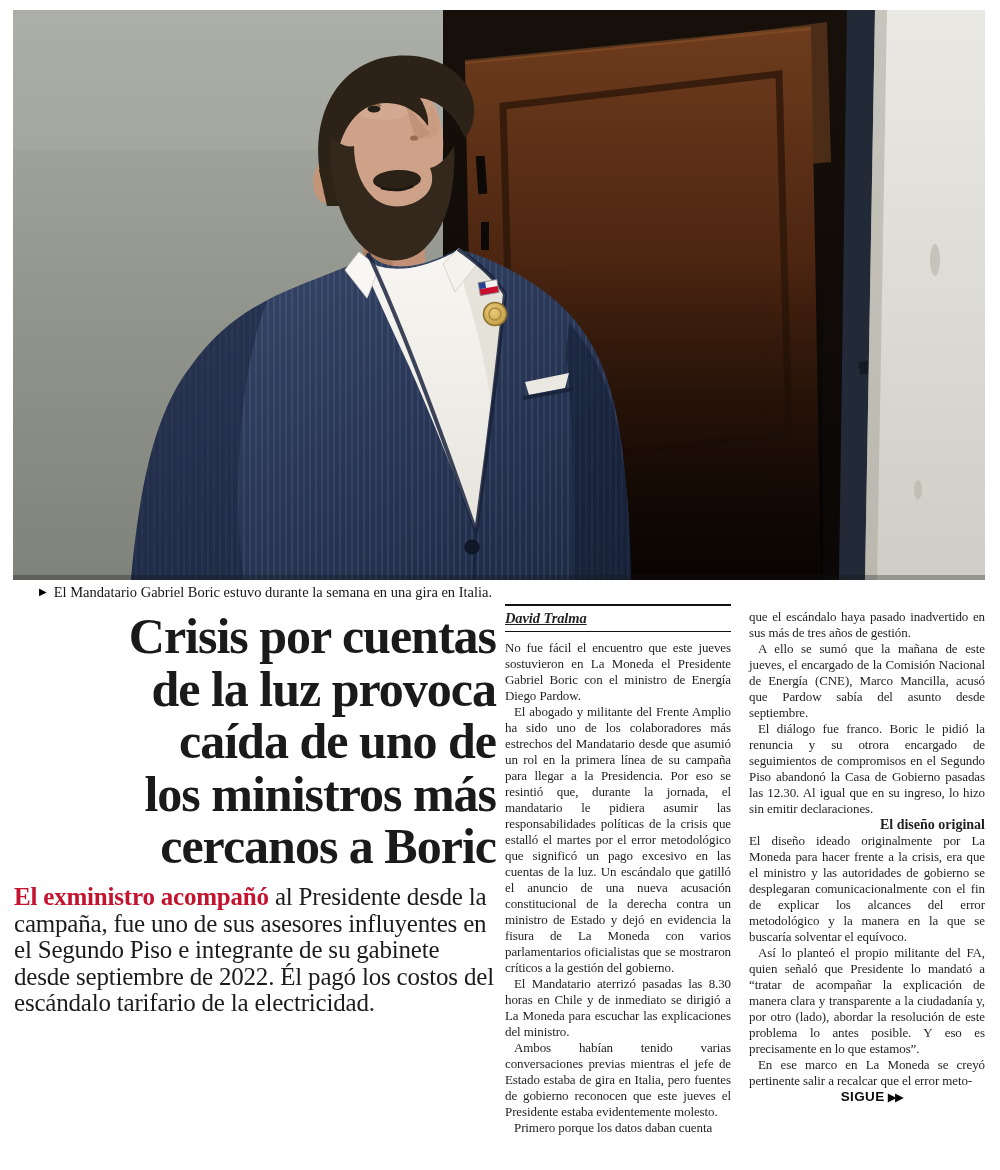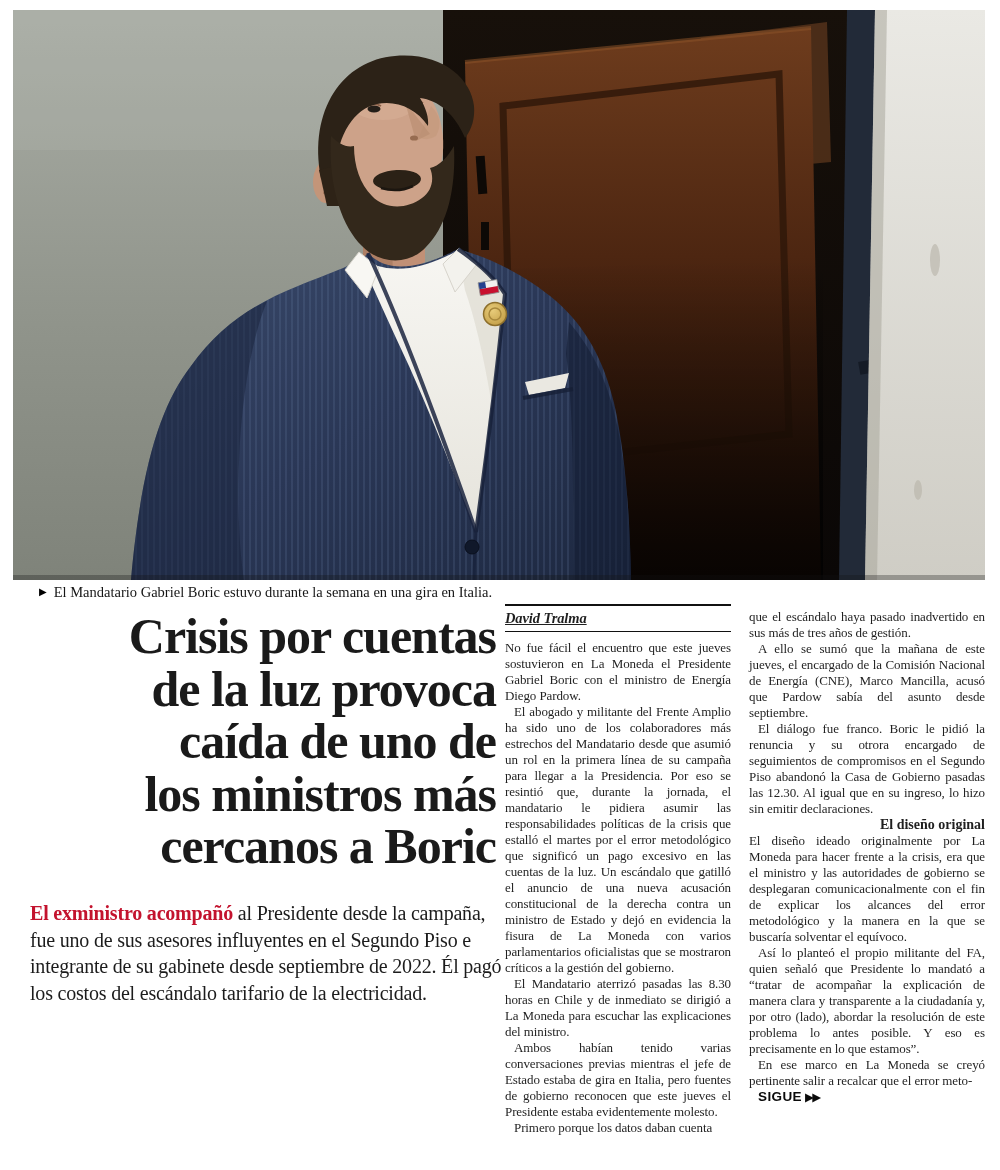--- a/index.html
+++ b/index.html
@@ -17,43 +17,43 @@
     font-family:"DejaVu Sans",sans-serif;font-size:10px;
     position:relative;top:-2px;margin-right:7px;color:#000;
   }
   .headline{
     position:absolute;left:14px;top:610px;width:482px;
     font-weight:700;font-size:50px;line-height:52.5px;
     letter-spacing:-1px;color:var(--headline-text,#1a1a1a);
   }
   .headline span{display:block;}
   .lede{
-    position:absolute;left:14px;top:884px;width:482px;margin:16px;
-    font-size:20px;line-height:26.5px;letter-spacing:-0.2px;color:#1c1c1c;
+    position:absolute;left:14px;top:884px;width:482px;margin:0;
+    font-size:25px;line-height:26.5px;letter-spacing:-0.2px;color:#1c1c1c;
   }
   .lede .lead-in{color:var(--accent-red,#c3132e);font-weight:700;}
   .col{
     position:absolute;font-size:13px;line-height:16px;
     color:var(--body-text,#1f1f1f);text-align:justify;letter-spacing:-0.1px;
   }
   .col p{margin:0;text-indent:9px;}
   .col p.noindent{text-indent:0;}
   .col1{left:505px;top:604px;width:226px;}
   .col2{left:749px;top:609px;width:236px;}
   .byline{
     border-top:2px solid #111;border-bottom:1px solid #111;
     padding:4px 0 5px;margin:0 0 8px 0;
     font-size:14.5px;font-weight:700;font-style:italic;text-indent:0;text-decoration:underline;
   }
   .subhead{
     font-weight:700;font-size:14px;letter-spacing:0;
     margin-top:14px;margin-bottom:2px;text-indent:0;text-align:right;
   }
   .sigue{
-    margin-top:26px;text-align:left;text-indent:0;
+    margin-top:26px;text-align:center;text-indent:0;
     font-family:"Liberation Sans",sans-serif;font-weight:700;
     font-size:13.5px;letter-spacing:.4px;color:#0a0a0a;cursor:pointer;
   }
   .sigue .arrows{font-family:"DejaVu Sans",sans-serif;font-size:11.5px;letter-spacing:-1.5px;margin-left:3px;}
 </style>
 </head>
 <body>
 
 <div class="photo-wrap">
   <svg viewBox="0 0 972 570" preserveAspectRatio="none">

